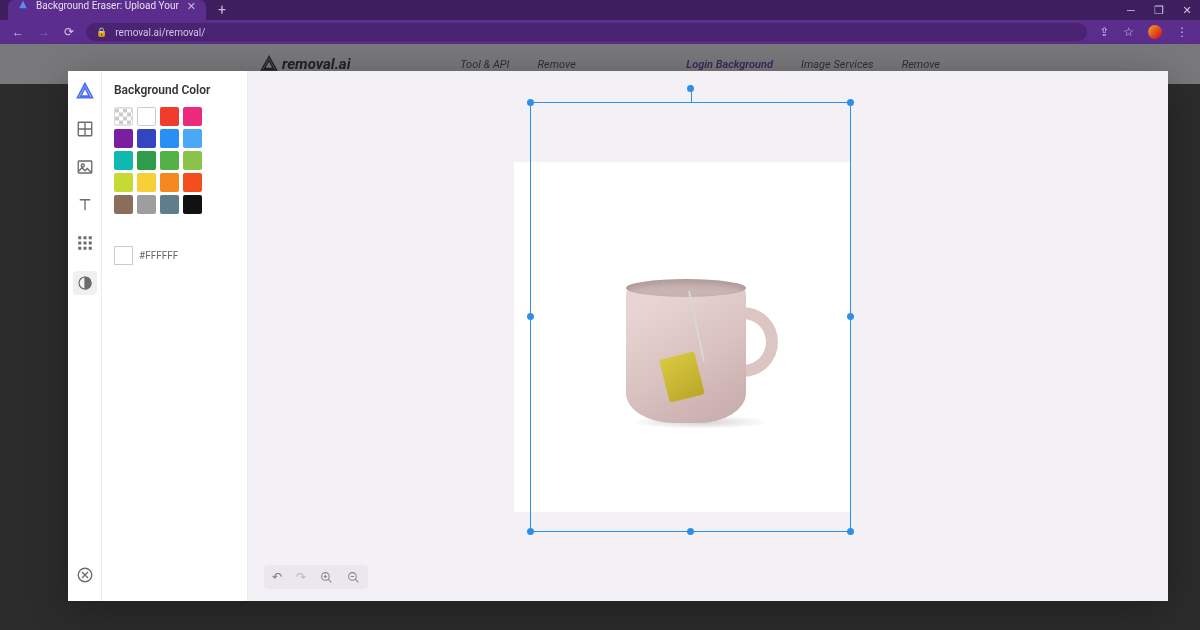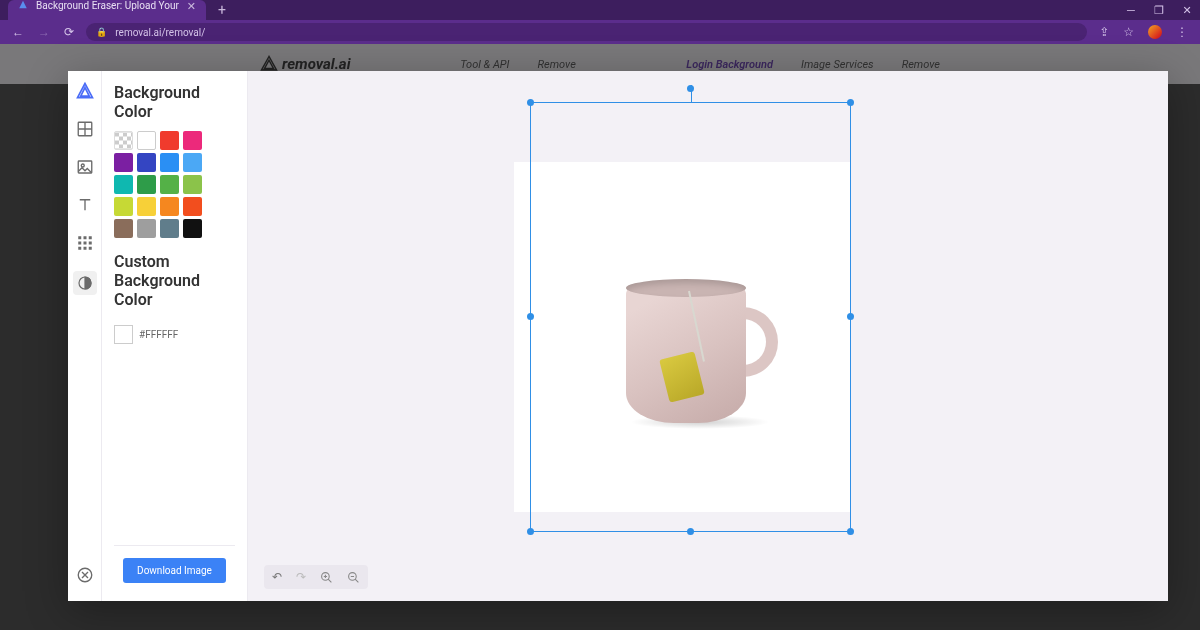--- a/index.html
+++ b/index.html
@@ -32,26 +32,26 @@
 
 .editor { position:absolute; top:71px; left:68px; right:32px; bottom:29px; background:#fff; display:flex; box-shadow:0 10px 40px rgba(0,0,0,0.3); }
 
 .tool-rail { width:34px; border-right:1px solid #eceaf0; display:flex; flex-direction:column; align-items:center; padding-top:10px; gap:18px; }
 .tool-rail .tool { width:20px; height:20px; display:flex; align-items:center; justify-content:center; color:#6b6b6b; cursor:pointer; }
 .tool-rail .tool.active-logo svg{ stroke:#4a6cf7; }
 .tool-rail .tool.sel { background:#f0f0f0; border-radius:4px; padding:3px; width:24px; height:24px; }
 .bottom-tool { margin-top:auto; margin-bottom:16px; }
 
 .side-panel { width:146px; border-right:1px solid #eceaf0; padding:12px; display:flex; flex-direction:column; font-size:10.5px; color:#333; }
-.side-panel h4 { font-size:16px; font-weight:600; margin-bottom:10px; }
+.side-panel h4 { font-size:12px; font-weight:600; margin-bottom:10px; }
 .swatches { display:grid; grid-template-columns:repeat(4,19px); gap:3px 4px; margin-bottom:14px; }
 .swatch { width:19px; height:19px; border-radius:2px; cursor:pointer; }
 .swatch.trans { background:repeating-conic-gradient(#ccc 0% 25%,#fff 0% 50%) 0/8px 8px; border:1px solid #ddd; }
 .swatch.white { border:1px solid #ccc; }
-.custom-row { display:flex; align-items:center; gap:6px; margin-top:6px; }
+.custom-row { display:flex; align-items:center; gap:6px; margin-top:18px; }
 .custom-box { width:19px; height:19px; border:1px solid #ccc; background:#fff; }
 .hex { font-size:10px; color:#666; }
 
 .download-bar { margin-top:auto; border-top:1px solid #eceaf0; padding:12px 0 6px; display:flex; justify-content:center; }
 .dl-btn { background:#3b82f6; color:#fff; border:none; border-radius:3px; padding:7px 14px; font-size:10px; cursor:pointer; }
 
 .canvas-area { flex:1; background:#f3f1f6; position:relative; }
 .img-surface { position:absolute; left:266px; top:91px; width:337px; height:350px; background:#fff; }
 .mug-body { position:absolute; left:378px; top:212px; width:150px; height:140px; }
 .mug-cup { position:absolute; left:0; top:0; width:120px; height:140px; background:linear-gradient(150deg,#e8d5d3 15%,#d9c2c0 55%,#c5aaa8); border-radius:12px 12px 48px 48px / 12px 12px 30px 30px; }
@@ -200,27 +200,23 @@
       <div class="swatch" style="background:#8bc34a"></div>
       <div class="swatch" style="background:#c6d935"></div>
       <div class="swatch" style="background:#f7d038"></div>
       <div class="swatch" style="background:#f5871f"></div>
       <div class="swatch" style="background:#f24e1e"></div>
       <div class="swatch" style="background:#8a6d5b"></div>
       <div class="swatch" style="background:#9e9e9e"></div>
       <div class="swatch" style="background:#607d8b"></div>
       <div class="swatch" style="background:#111"></div>
     </div>
-    <h4>Custom Background Color</h4>
     <div class="custom-row">
       <div class="custom-box"></div>
       <span class="hex">#FFFFFF</span>
-    </div>
-    <div class="download-bar">
-      <button class="dl-btn">Download Image</button>
     </div>
   </div>
 
   <div class="canvas-area">
     <div class="img-surface"></div>
     <div class="mug-body">
       <div class="mug-shadow"></div>
       <div class="mug-handle"></div>
       <div class="mug-cup"></div>
       <div class="mug-rim"></div>

